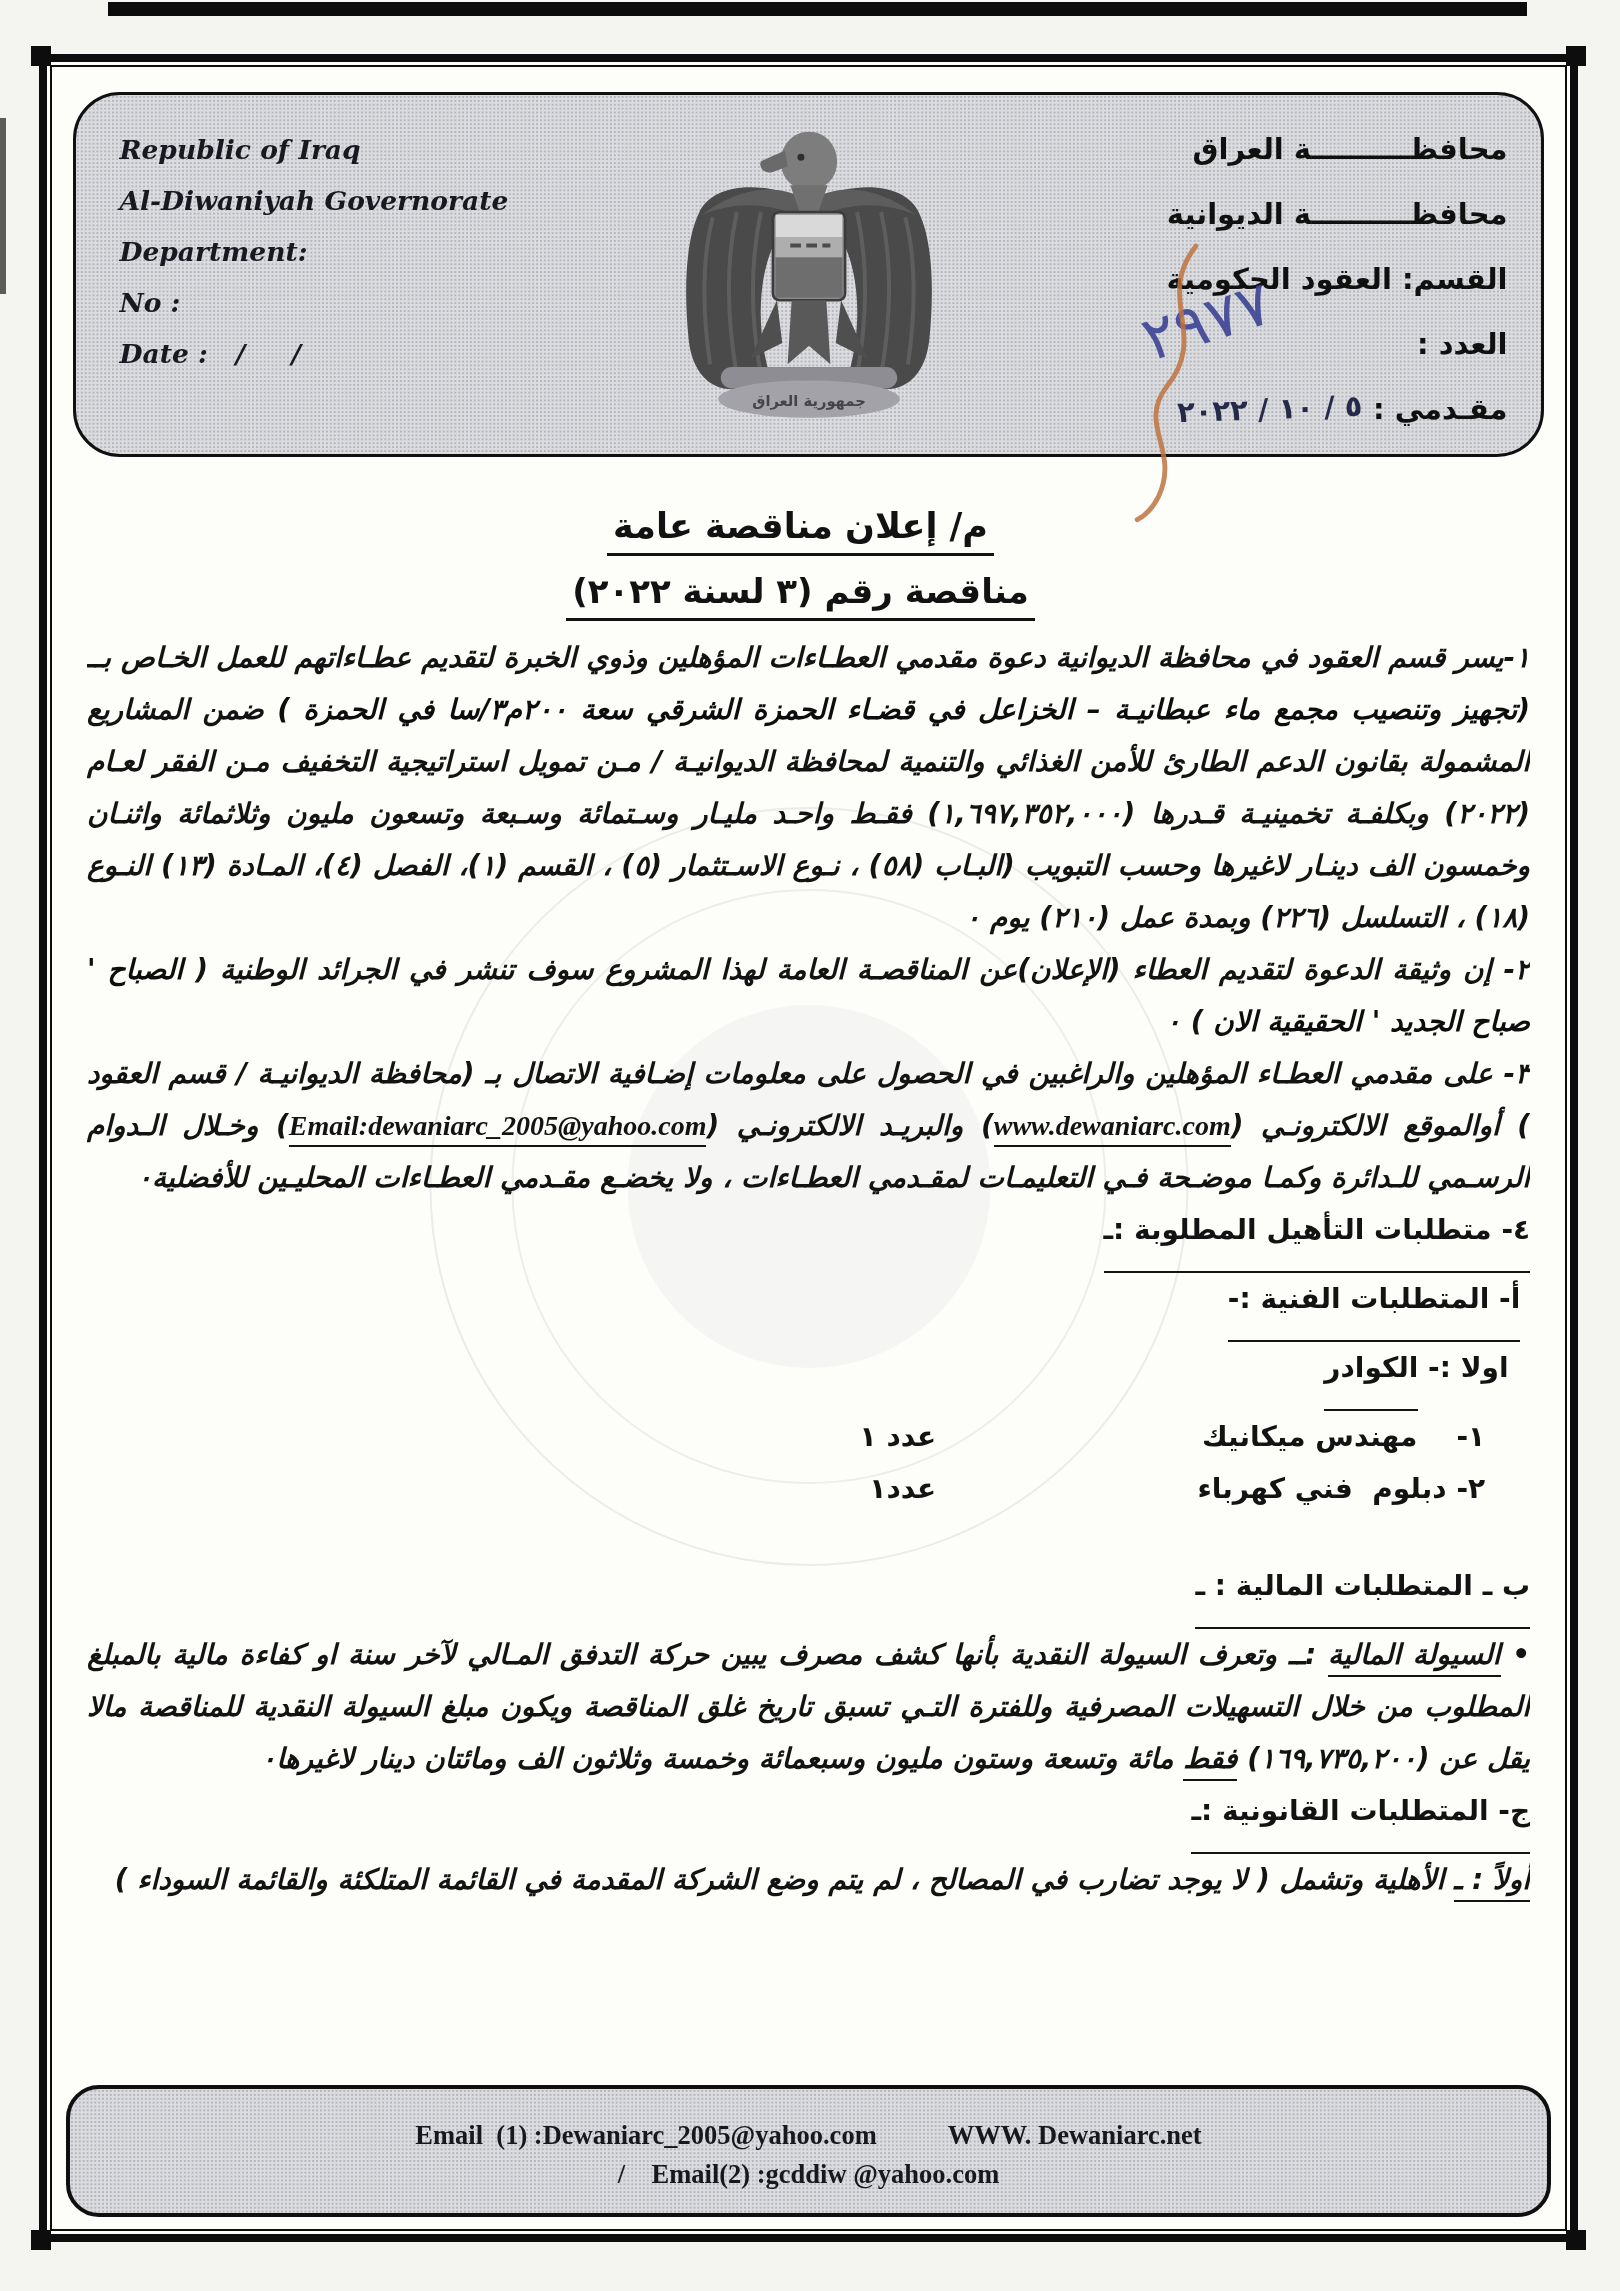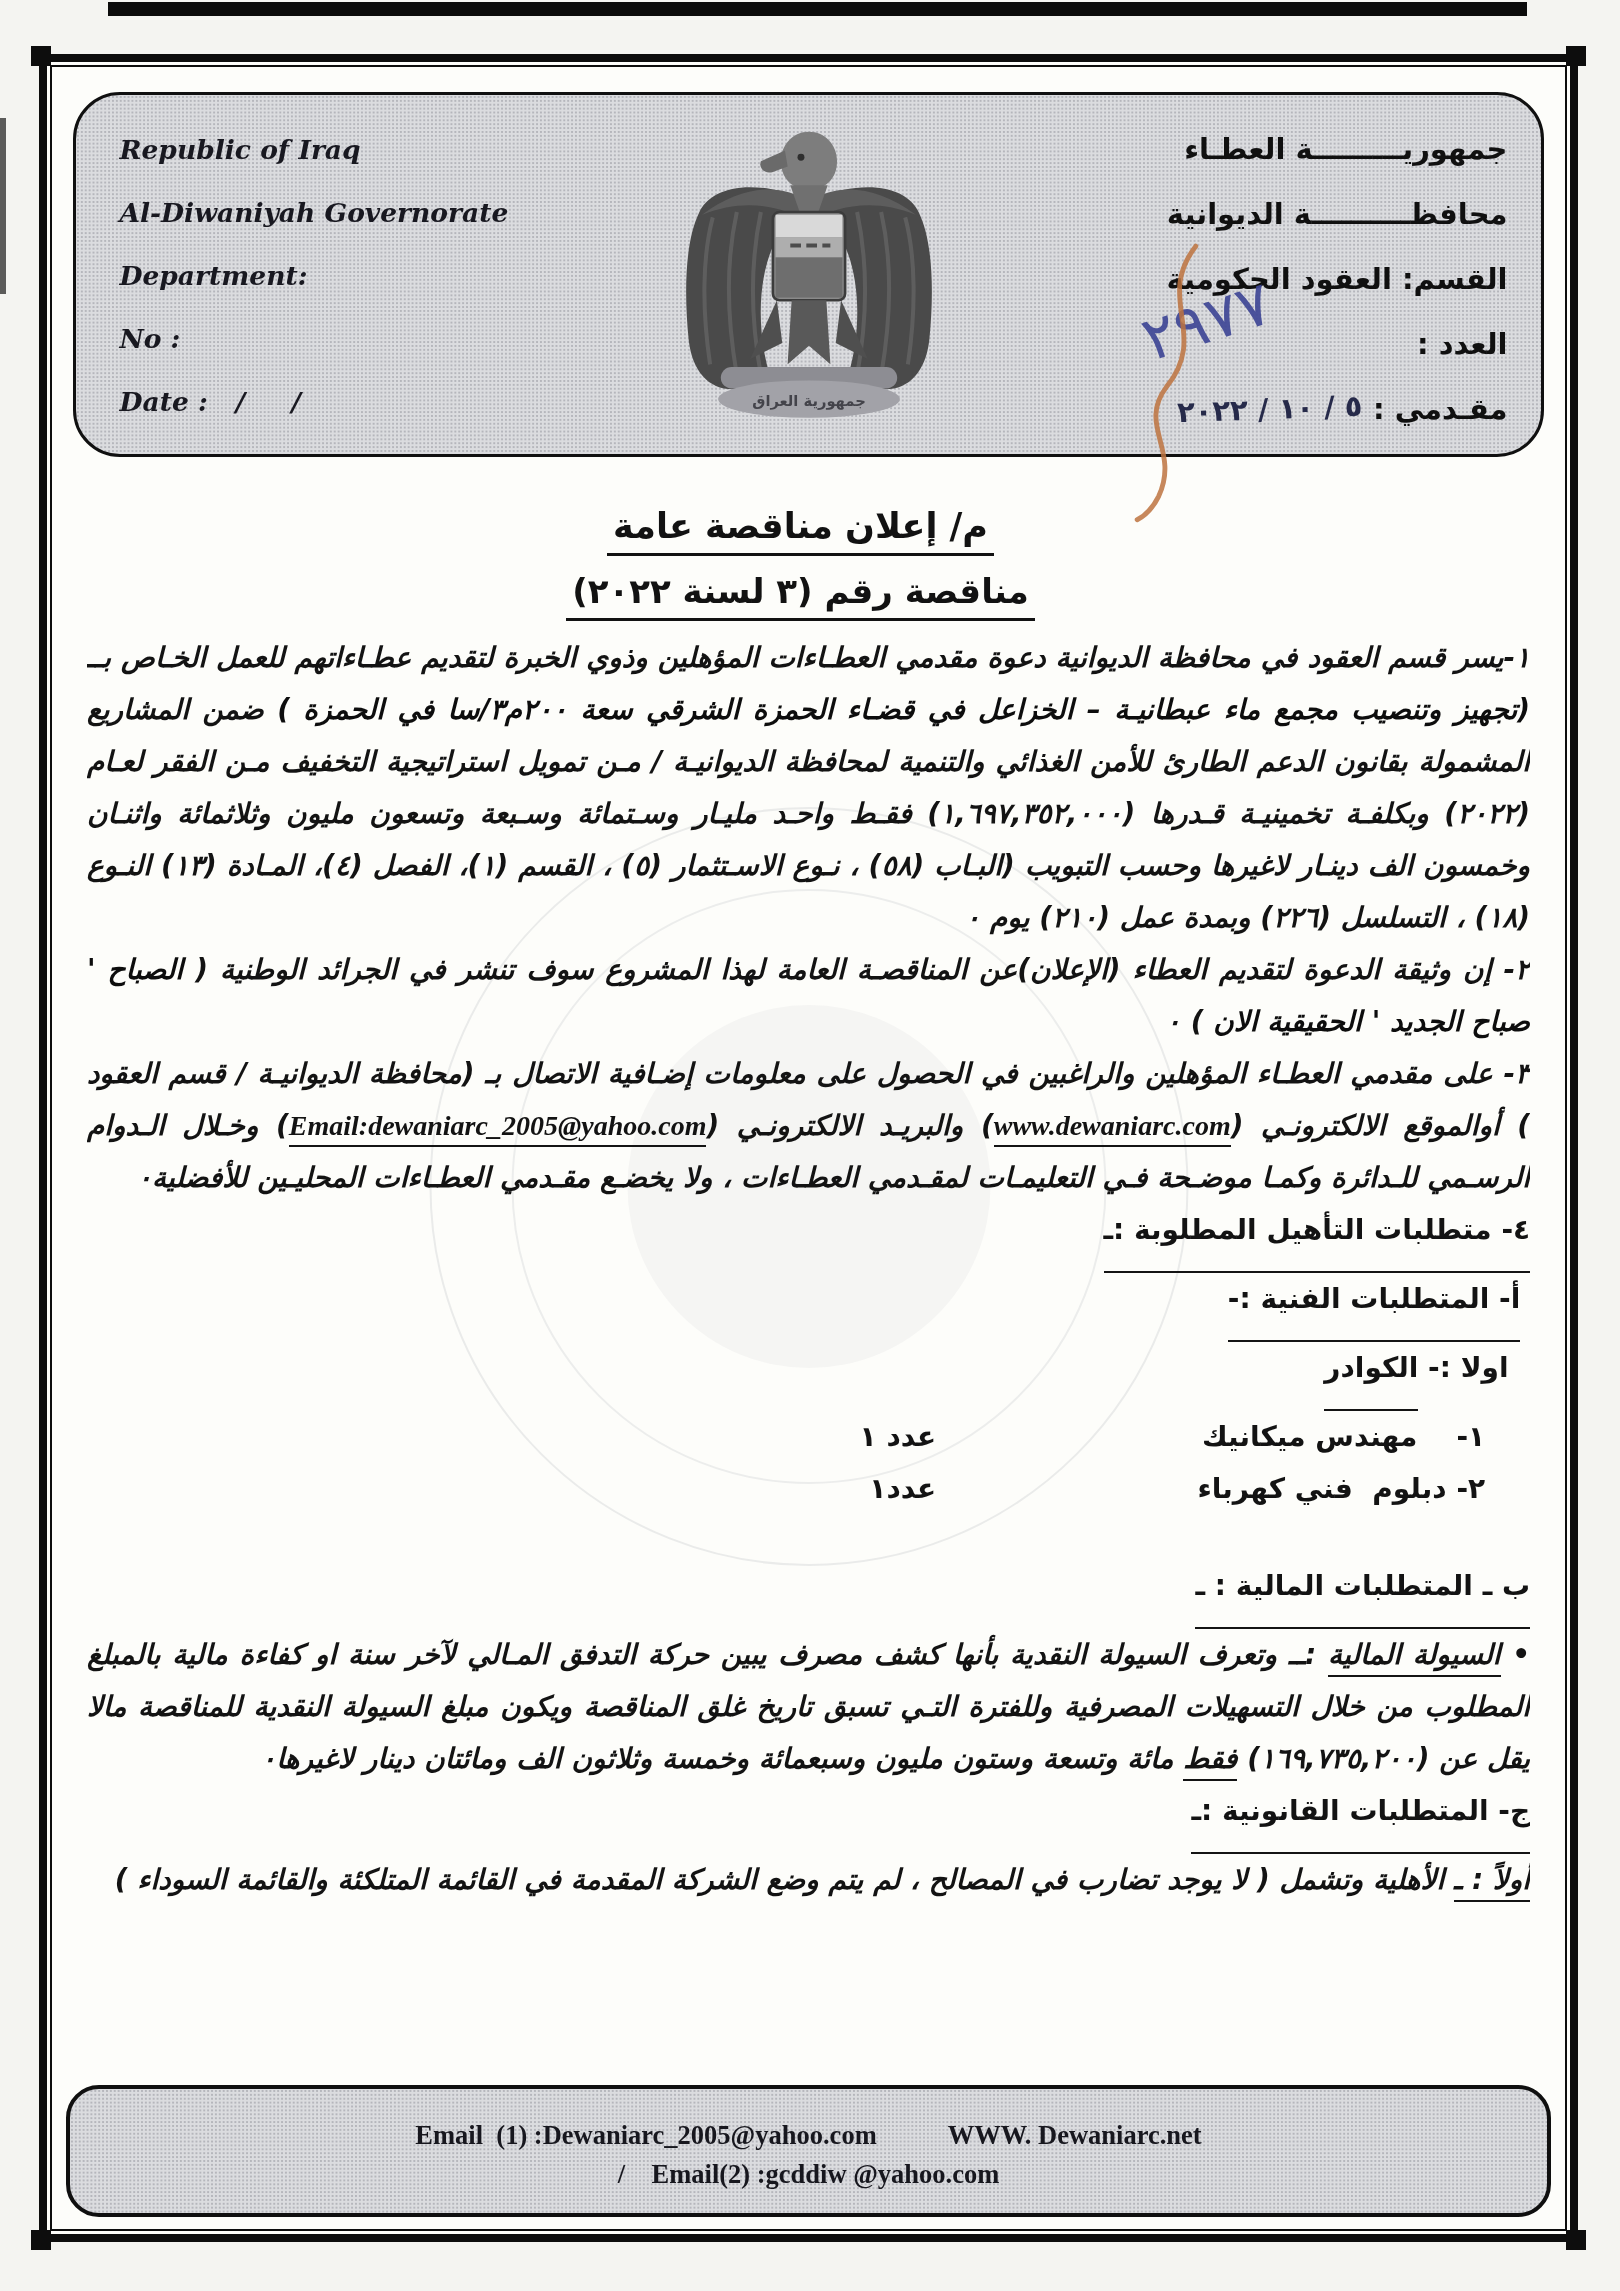--- a/index.html
+++ b/index.html
@@ -32,21 +32,21 @@
   }
 
   
   .header-box{
     position:absolute;left:21.6px;right:21.6px;top:25.5px;height:365px;
     border:3.9px solid #101010;border-radius:47px;box-sizing:border-box;
   }
   .header-english{
     position:absolute;left:43px;top:39px;
     font-family:"DejaVu Serif",serif;font-style:italic;font-weight:600;
-    font-size:26.5px;color:#181820;display:flex;flex-direction:column;gap:32px;
+    font-size:26.5px;color:#181820;display:flex;flex-direction:column;gap:20px;
     white-space:pre;
   }
   .emblem-wrap{position:absolute;left:50%;top:7.8px;transform:translateX(-50%);width:294px;height:349px;}
   .header-arabic{
     position:absolute;right:33px;top:21.6px;width:461px;direction:rtl;text-align:right;
     font-weight:700;font-size:29px;color:#101010;line-height:65px;
   }
   .ar-line{position:relative;white-space:pre;}
   .hand-number{
     position:absolute;left:94px;top:-23.5px;
@@ -154,21 +154,21 @@
           <path d="M86 142 L66 186 L90 174 Z" fill="#4f4f4f"></path>
           <path d="M134 142 L154 186 L130 174 Z" fill="#4f4f4f"></path>
 
           <rect x="44" y="192" width="132" height="16" rx="8" fill="#8d8d93"></rect>
           <ellipse cx="110" cy="216" rx="68" ry="14" fill="#a2a2a8"></ellipse>
           <text x="110" y="221" text-anchor="middle" font-size="11" fill="#43434a" font-weight="bold">جمهورية العراق</text>
         </svg>
       </div>
 
       <div class="header-arabic">
-        <div class="ar-line">جمهوريـــــــــة العطـاء</div>
+        <div class="ar-line">محافظــــــــــة العراق</div>
         <div class="ar-line">محافظــــــــــة الديوانية</div>
         <div class="ar-line">القسم: العقود الحكومية</div>
         <div class="ar-line"><span>العدد : </span><span class="hand-number">٢٩٧٧</span></div>
         <div class="ar-line"><span>مقـدمي : </span><span class="hand-date">٥ / ١٠ / ٢٠٢٢</span></div>
       </div>
 
       <svg class="pen-squiggle" viewBox="0 0 130 290">
         <path d="M96 6 C54 60 110 96 66 150 C36 190 80 214 58 262 C52 274 44 282 36 286" stroke="#bd7340" stroke-width="5" fill="none" stroke-linecap="round" opacity=".85"></path>
       </svg>
     </div>

